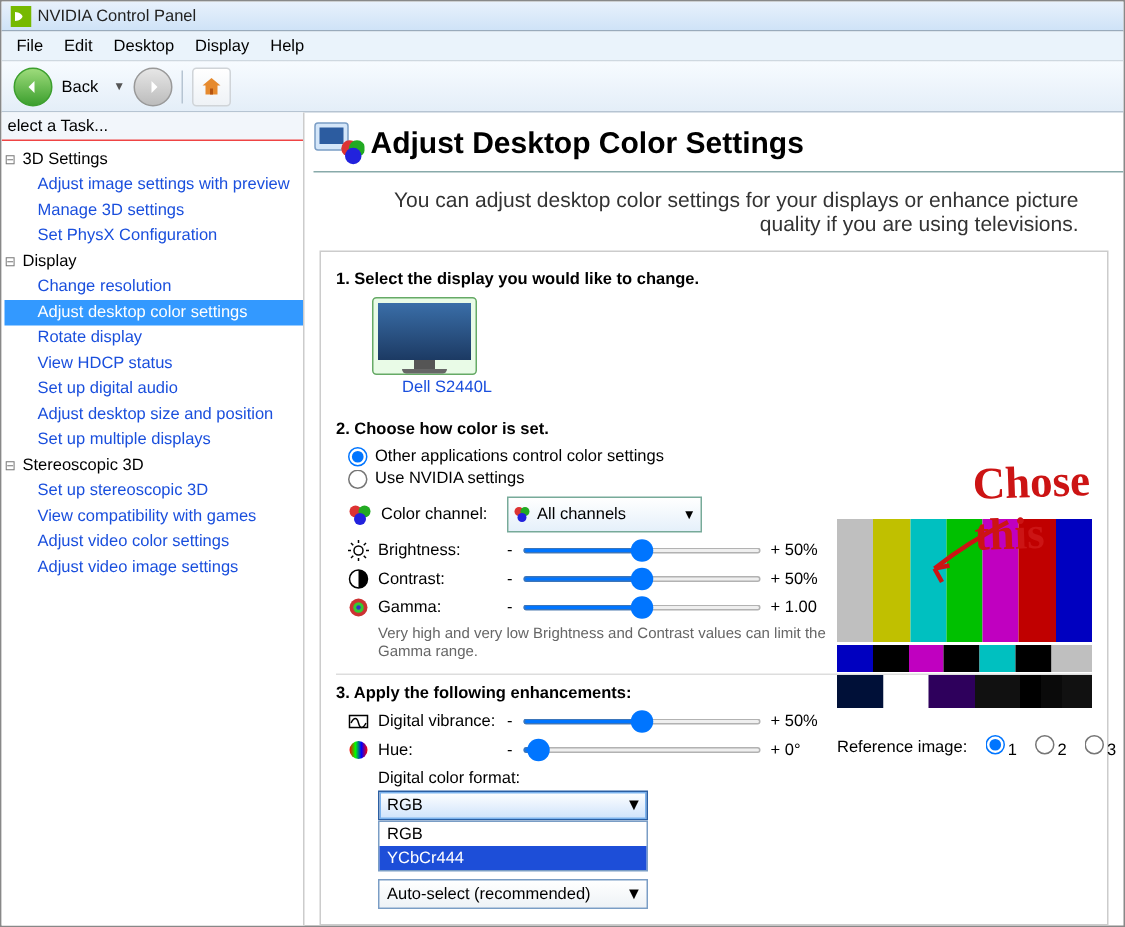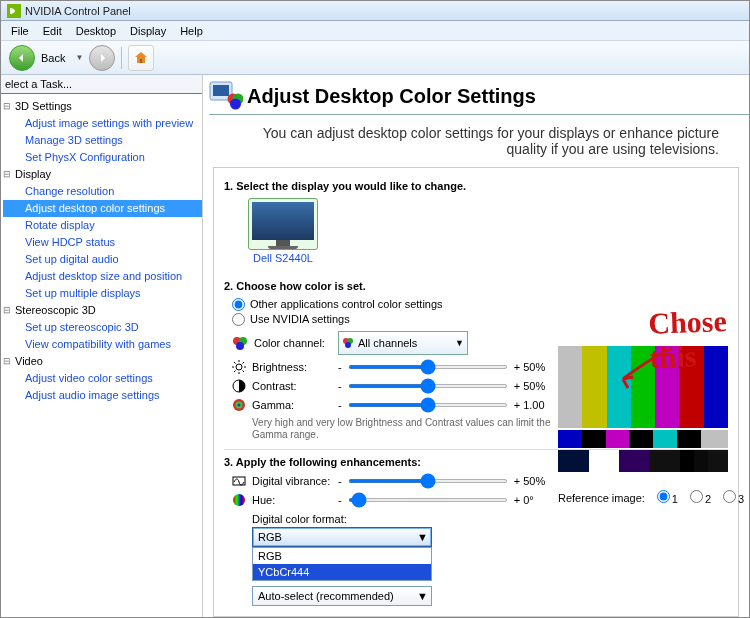--- a/index.html
+++ b/index.html
@@ -129,42 +129,41 @@
         <div class="treeitem">Change resolution</div>
         <div class="treeitem selected">Adjust desktop color settings</div>
         <div class="treeitem">Rotate display</div>
         <div class="treeitem">View HDCP status</div>
         <div class="treeitem">Set up digital audio</div>
         <div class="treeitem">Adjust desktop size and position</div>
         <div class="treeitem">Set up multiple displays</div>
       <div class="treegroup">Stereoscopic 3D</div>
         <div class="treeitem">Set up stereoscopic 3D</div>
         <div class="treeitem">View compatibility with games</div>
-      <div class="treegroup">Video</div>
         <div class="treeitem">Adjust video color settings</div>
-        <div class="treeitem">Adjust audio image settings</div>
+        <div class="treeitem">Adjust video image settings</div>
     </div>
   </div>
 
   <div class="content">
     <div class="header">
       <svg width="34" height="30">
         <rect x="1" y="1" width="22" height="18" rx="2" fill="#d4e6f9" stroke="#7a9dc5"></rect>
         <rect x="4" y="4" width="16" height="11" fill="#2c5ca0"></rect>
         <circle cx="24" cy="18" r="5.5" fill="#d33"></circle>
           <circle cx="29" cy="18" r="5.5" fill="#2a2"></circle>
           <circle cx="26.5" cy="23" r="5.5" fill="#22d"></circle>
       </svg>
       <h1>Adjust Desktop Color Settings</h1>
     </div>
     <div class="introtext">You can adjust desktop color settings for your displays or enhance picture quality if you are using televisions.</div>
 
     <div class="panel">
       <div class="sectitle">1. Select the display you would like to change.</div>
-      <div class="displaybox" style="margin-left:14px;">
+      <div class="displaybox" style="margin-left:14px;text-align:right;">
         <div class="monitor">
             <div class="screen"></div>
             <div class="stand"></div>
             <div class="base"></div>
           </div>
         <div class="monname">Dell S2440L</div>
       </div>
 
       <div class="sectitle" style="margin-top:16px;">2. Choose how color is set.</div>
       <div class="radiorow">

